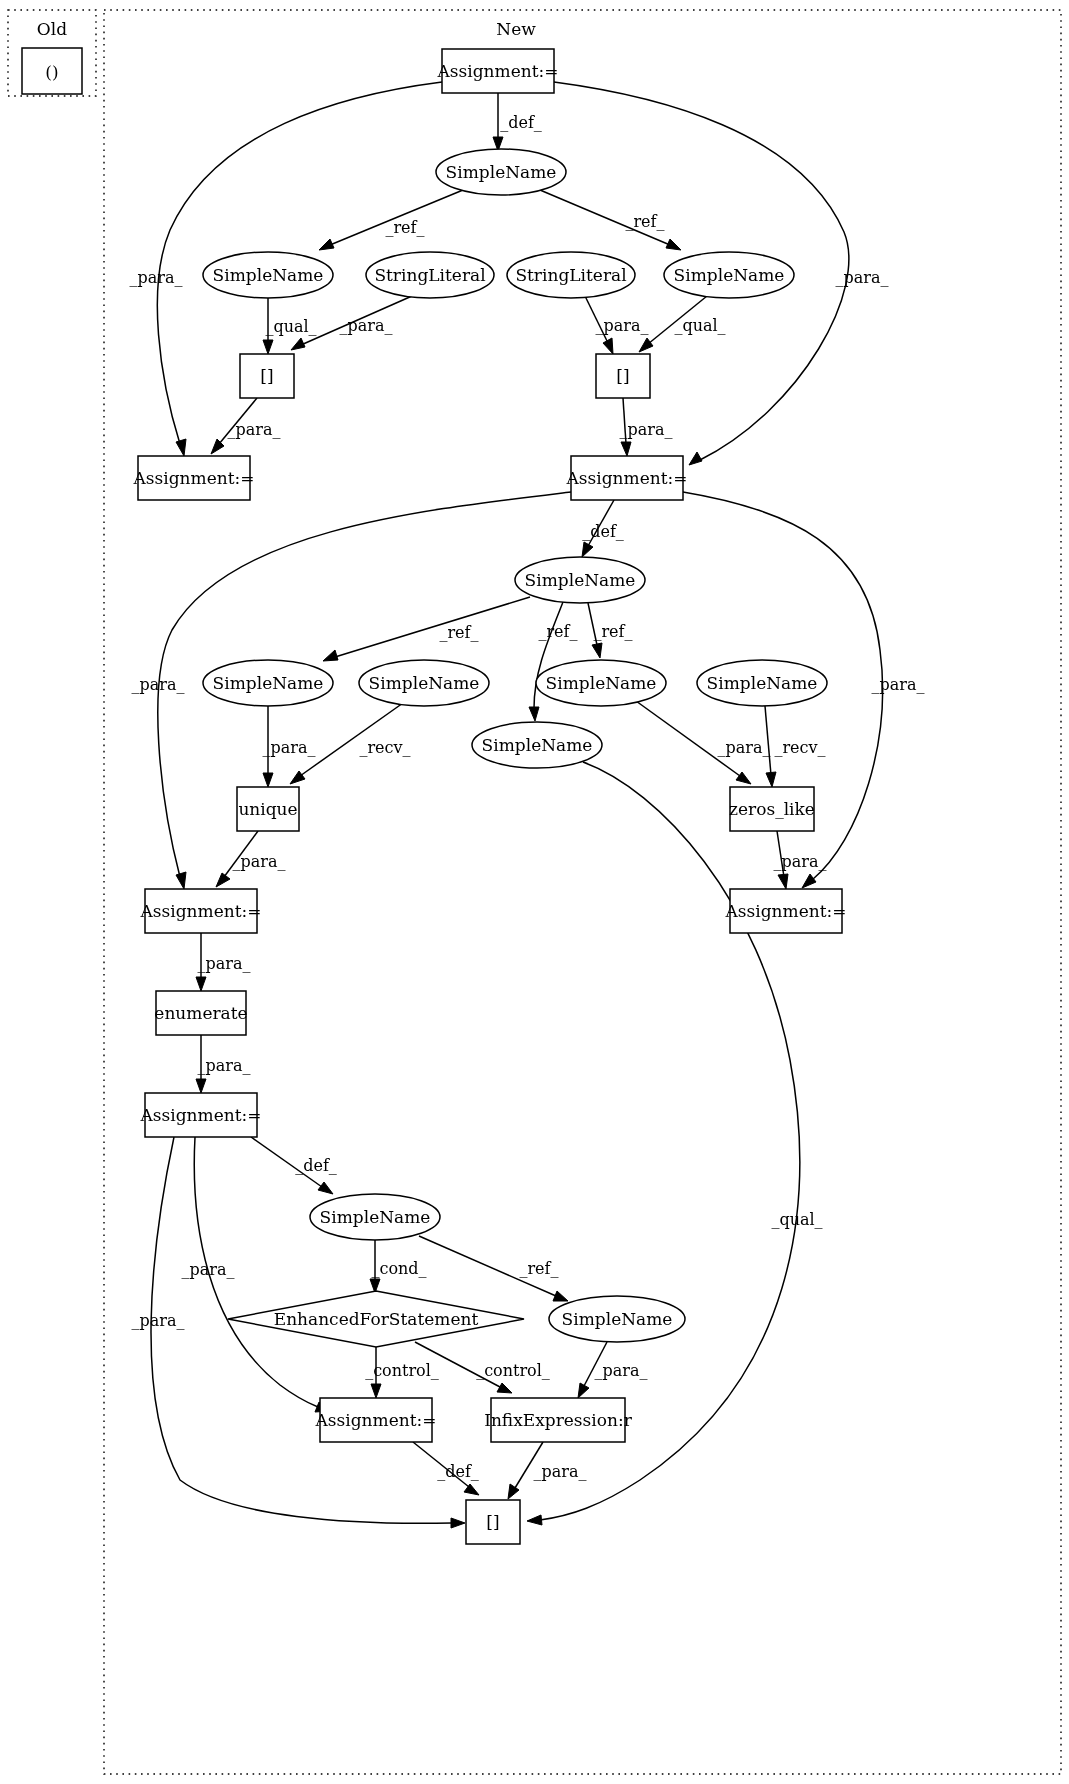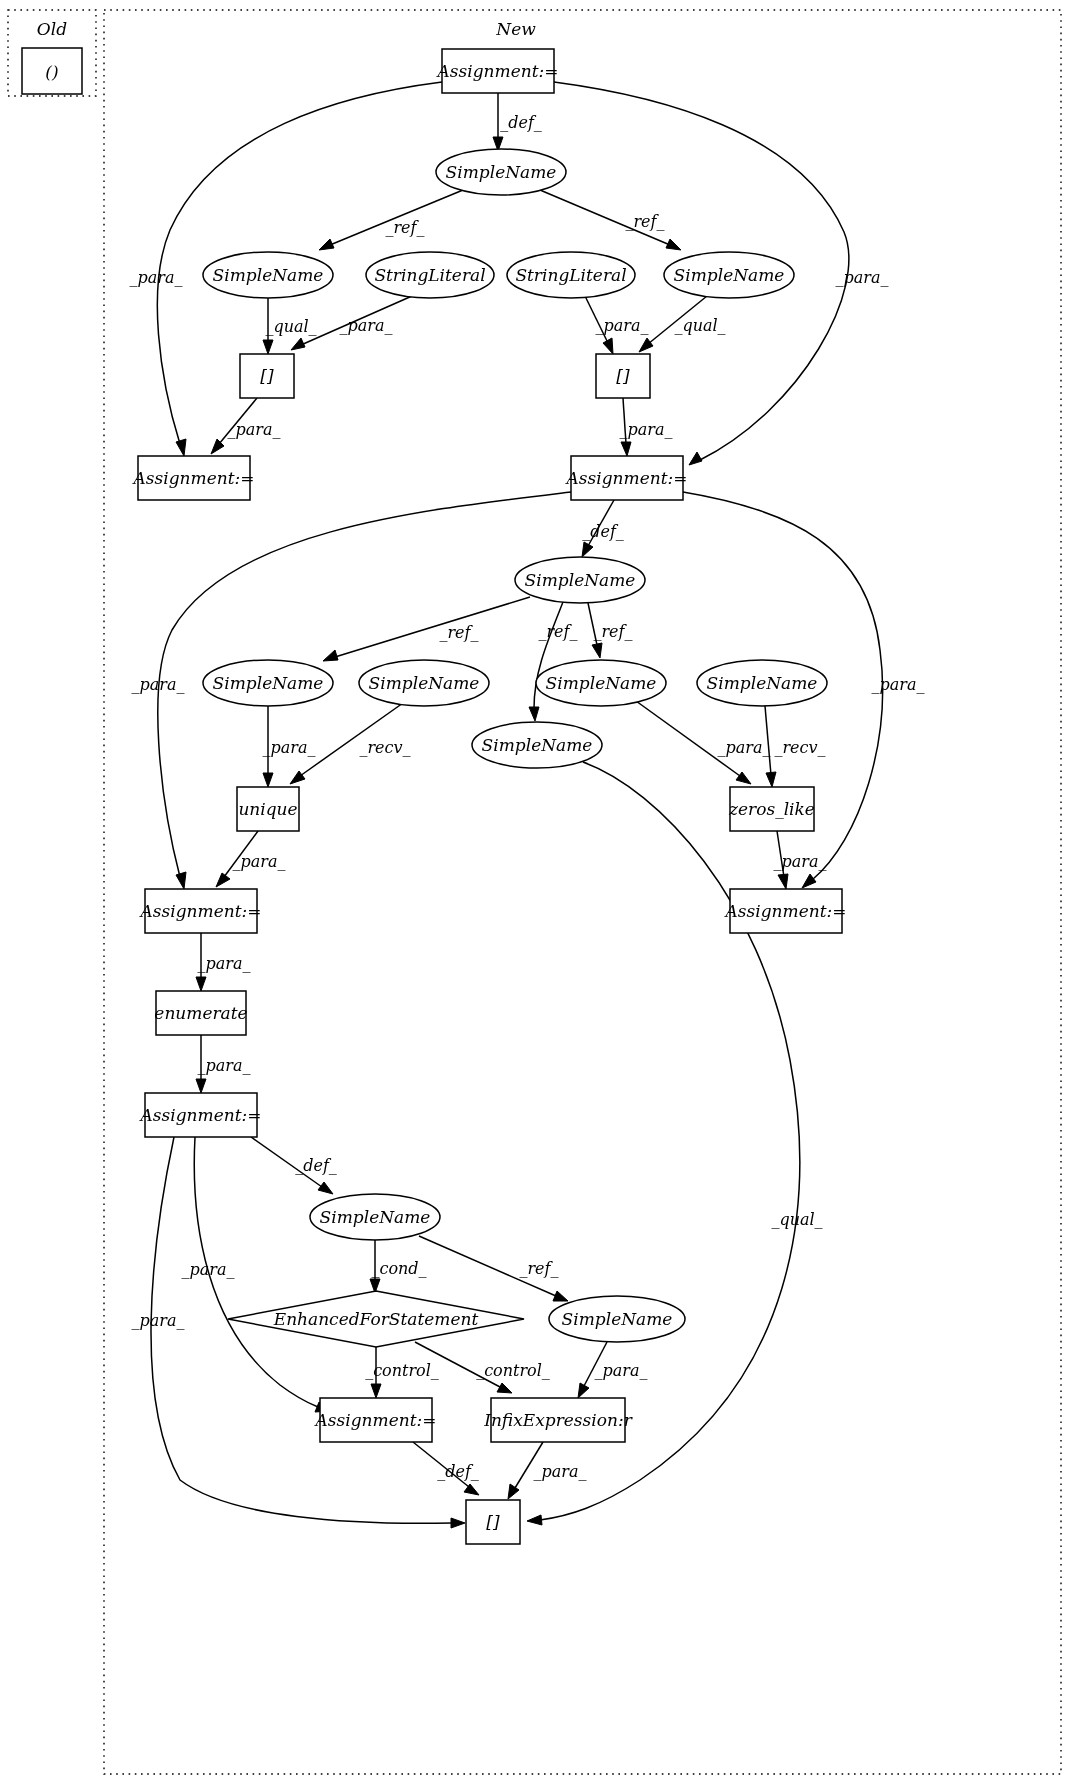--- a/index.html
+++ b/index.html
@@ -10,21 +10,20 @@
   body {
     width: 1069px;
     height: 1784px;
     font-family: "DejaVu Serif", "Liberation Serif", serif;
   }
   #graph-root {
     position: relative;
     width: 1069px;
     height: 1784px;
     overflow: hidden;
-    font-style: italic;
   }
   svg#graph-svg {
     display: block;
     width: 1069px;
     height: 1784px;
   }
   .cluster-box {
     fill: none;
     stroke: #000000;
     stroke-width: 1.4;

